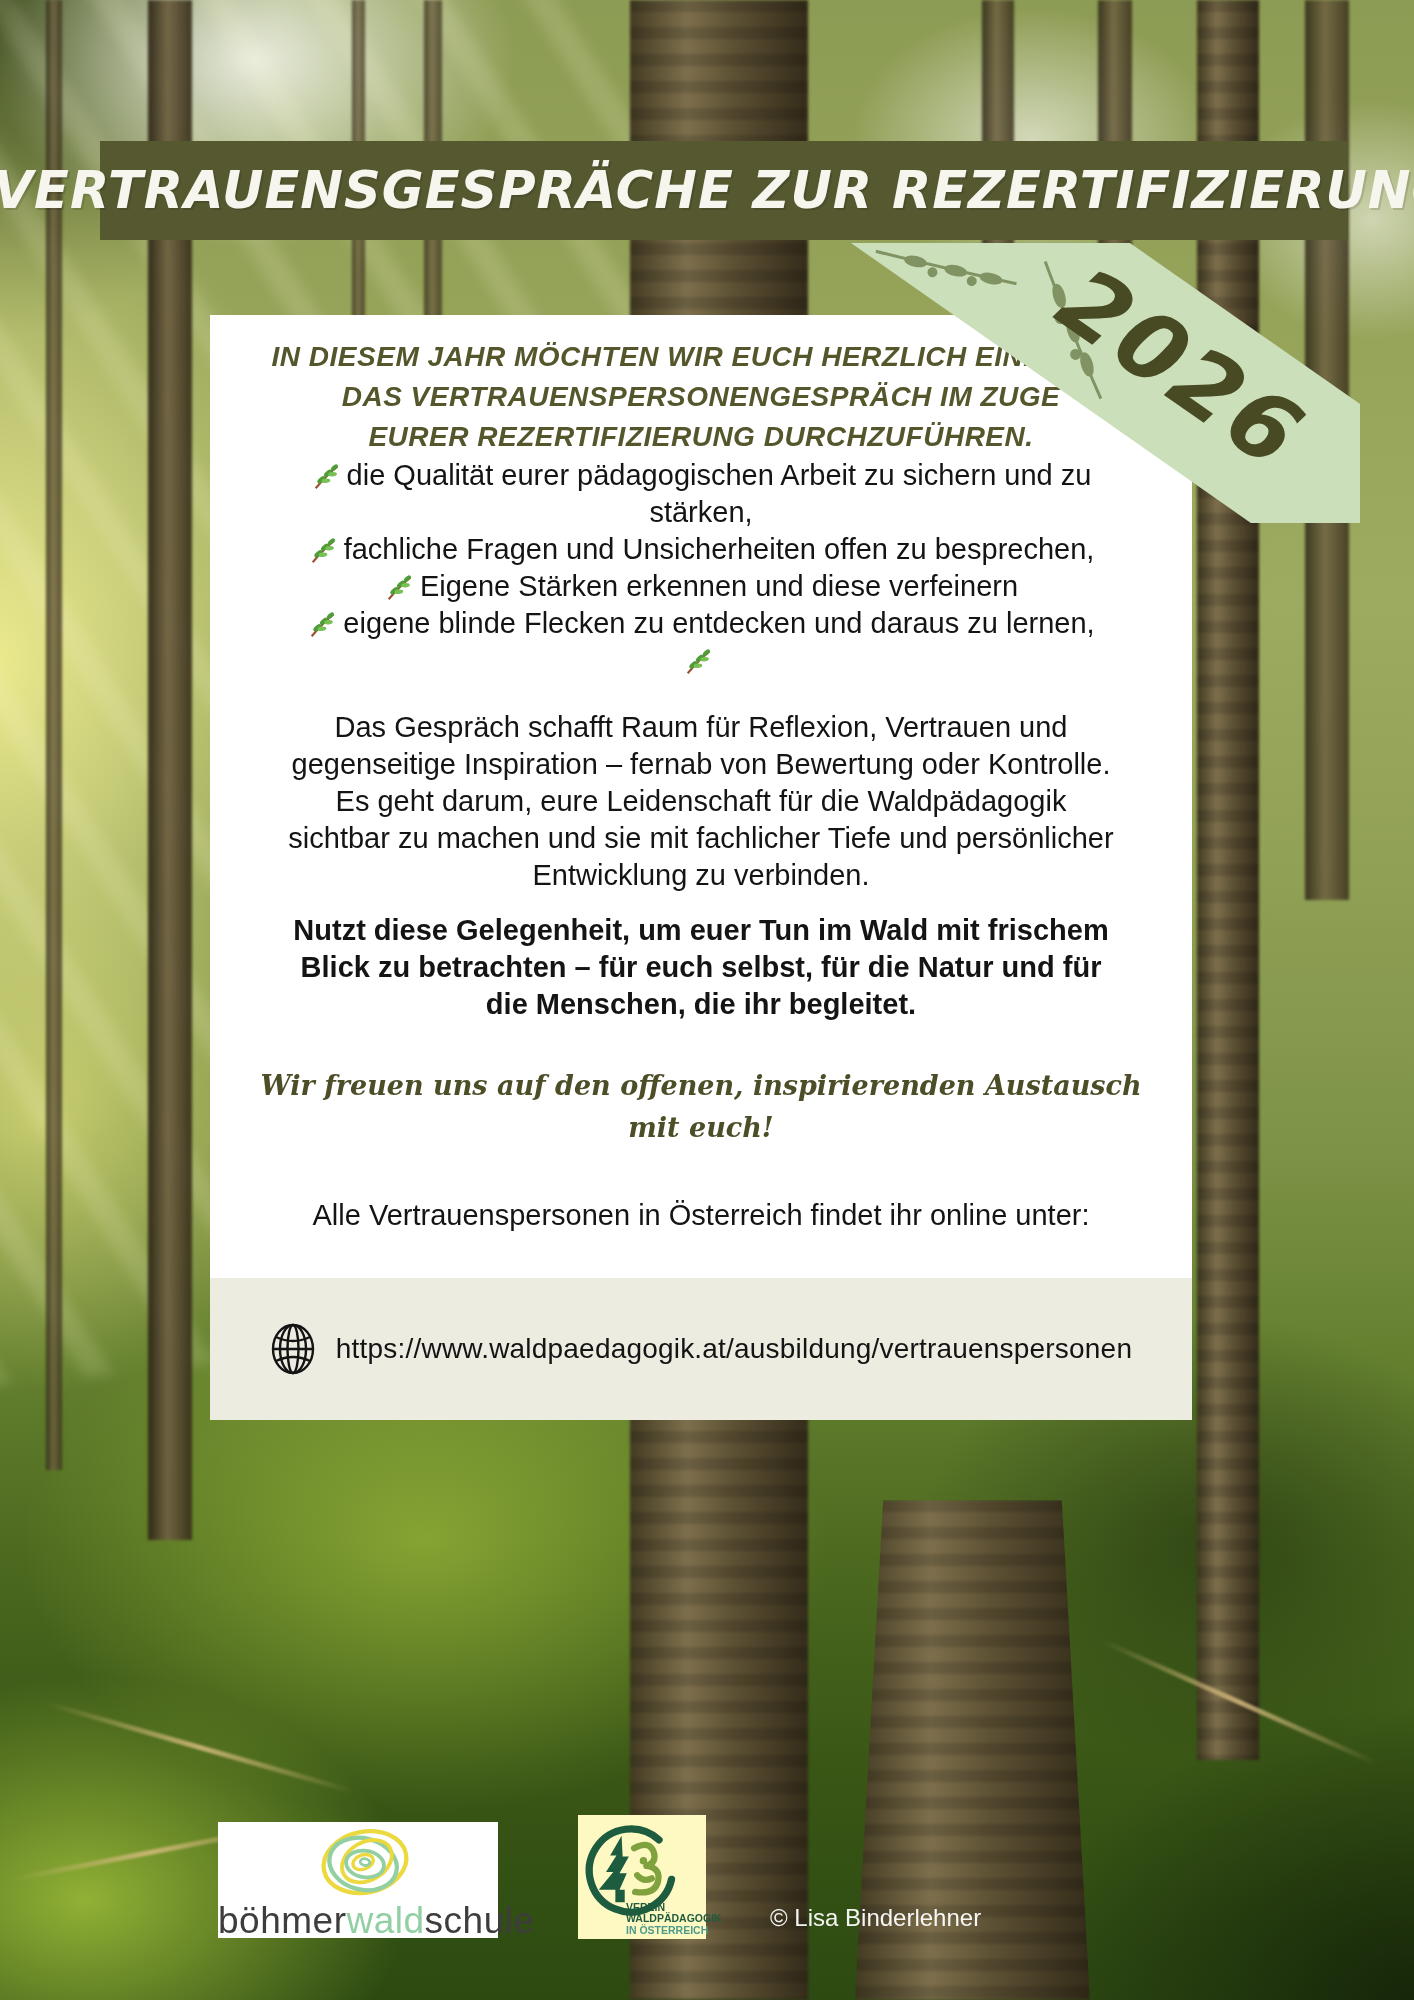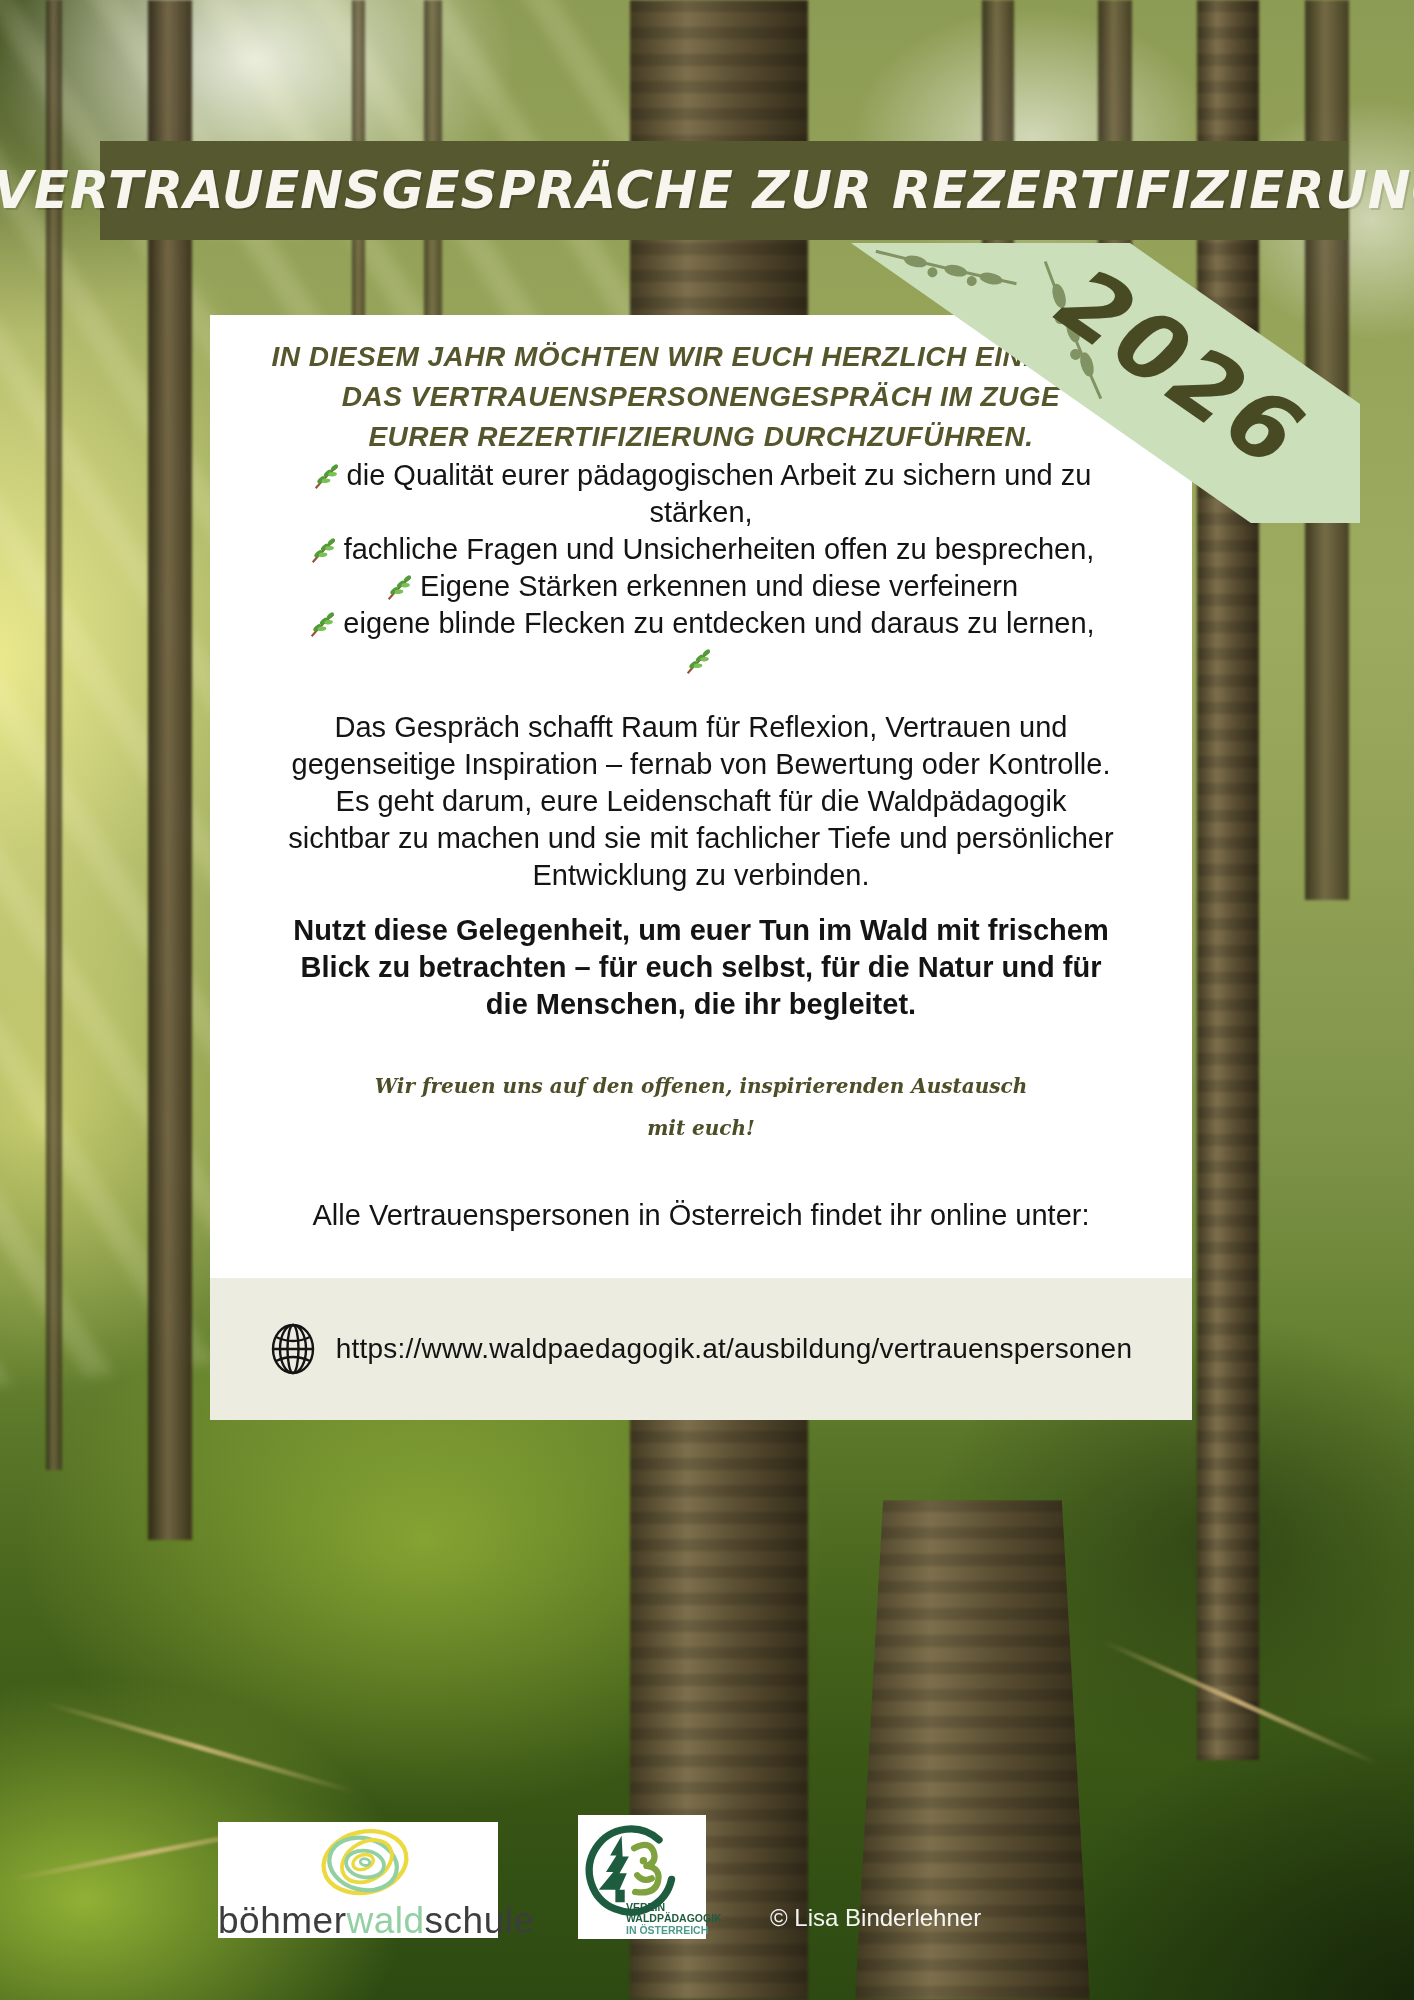--- a/index.html
+++ b/index.html
@@ -83,21 +83,21 @@
     margin:16px 0 0; font-family:Liberation Sans, sans-serif; font-style:italic; font-weight:bold;
     font-size:28px; line-height:40px; color:#55562c; letter-spacing:.5px;
   }
   .body-para { margin-top:16px; }
   .bullet { font-size:29px; line-height:37px; }
   .leaf { display:inline-block; width:30px; height:30px; vertical-align:-7px; margin-right:6px; }
   .reflection { margin-top:30px; }
   .cta { margin-top:18px; font-weight:bold; }
   .closing {
     margin:42px 0 0; font-family:"DejaVu Serif", serif; font-style:italic; font-weight:bold;
-    font-size:20px; line-height:42px; color:#4d4e28;
+    font-size:27px; line-height:42px; color:#4d4e28;
   }
   .online-note { margin-top:48px; }
   .card-foot {
     margin-top:34px; background:#edece1; height:142px;
     display:flex; align-items:center; justify-content:center; gap:20px;
   }
   .globe { width:46px; height:52px; flex:0 0 auto; }
   .url-link { font-size:28px; color:#141414; text-decoration:none; letter-spacing:.2px; }
 
   
@@ -106,21 +106,21 @@
     background:#ffffff; overflow:visible;
   }
   .bws-scribble { position:absolute; left:88px; top:4px; width:118px; height:76px; }
   .bws-text {
     position:absolute; left:0; bottom:-4px; width:100%; text-align:center;
     font-size:37px; letter-spacing:.5px; color:#3d3d3d; font-weight:400; white-space:nowrap;
   }
   .bws-text .green { color:#92cfa2; }
   .verein-logo {
     position:absolute; left:578px; top:1815px; width:128px; height:124px; z-index:12;
-    background:#ffffff;
+    background:#fef9c3;
   }
   .verein-mark { position:absolute; left:2px; top:2px; width:104px; height:104px; }
   .verein-text {
     position:absolute; left:48px; bottom:3px; text-align:left;
     font-size:10.5px; line-height:11.5px; font-weight:bold; color:#1e5c40; white-space:nowrap;
   }
   .verein-text .teal { color:#4e9a8a; }
   .credit {
     position:absolute; left:770px; top:1904px; z-index:12;
     font-size:24px; color:rgba(255,255,255,.95);text-align:center;

